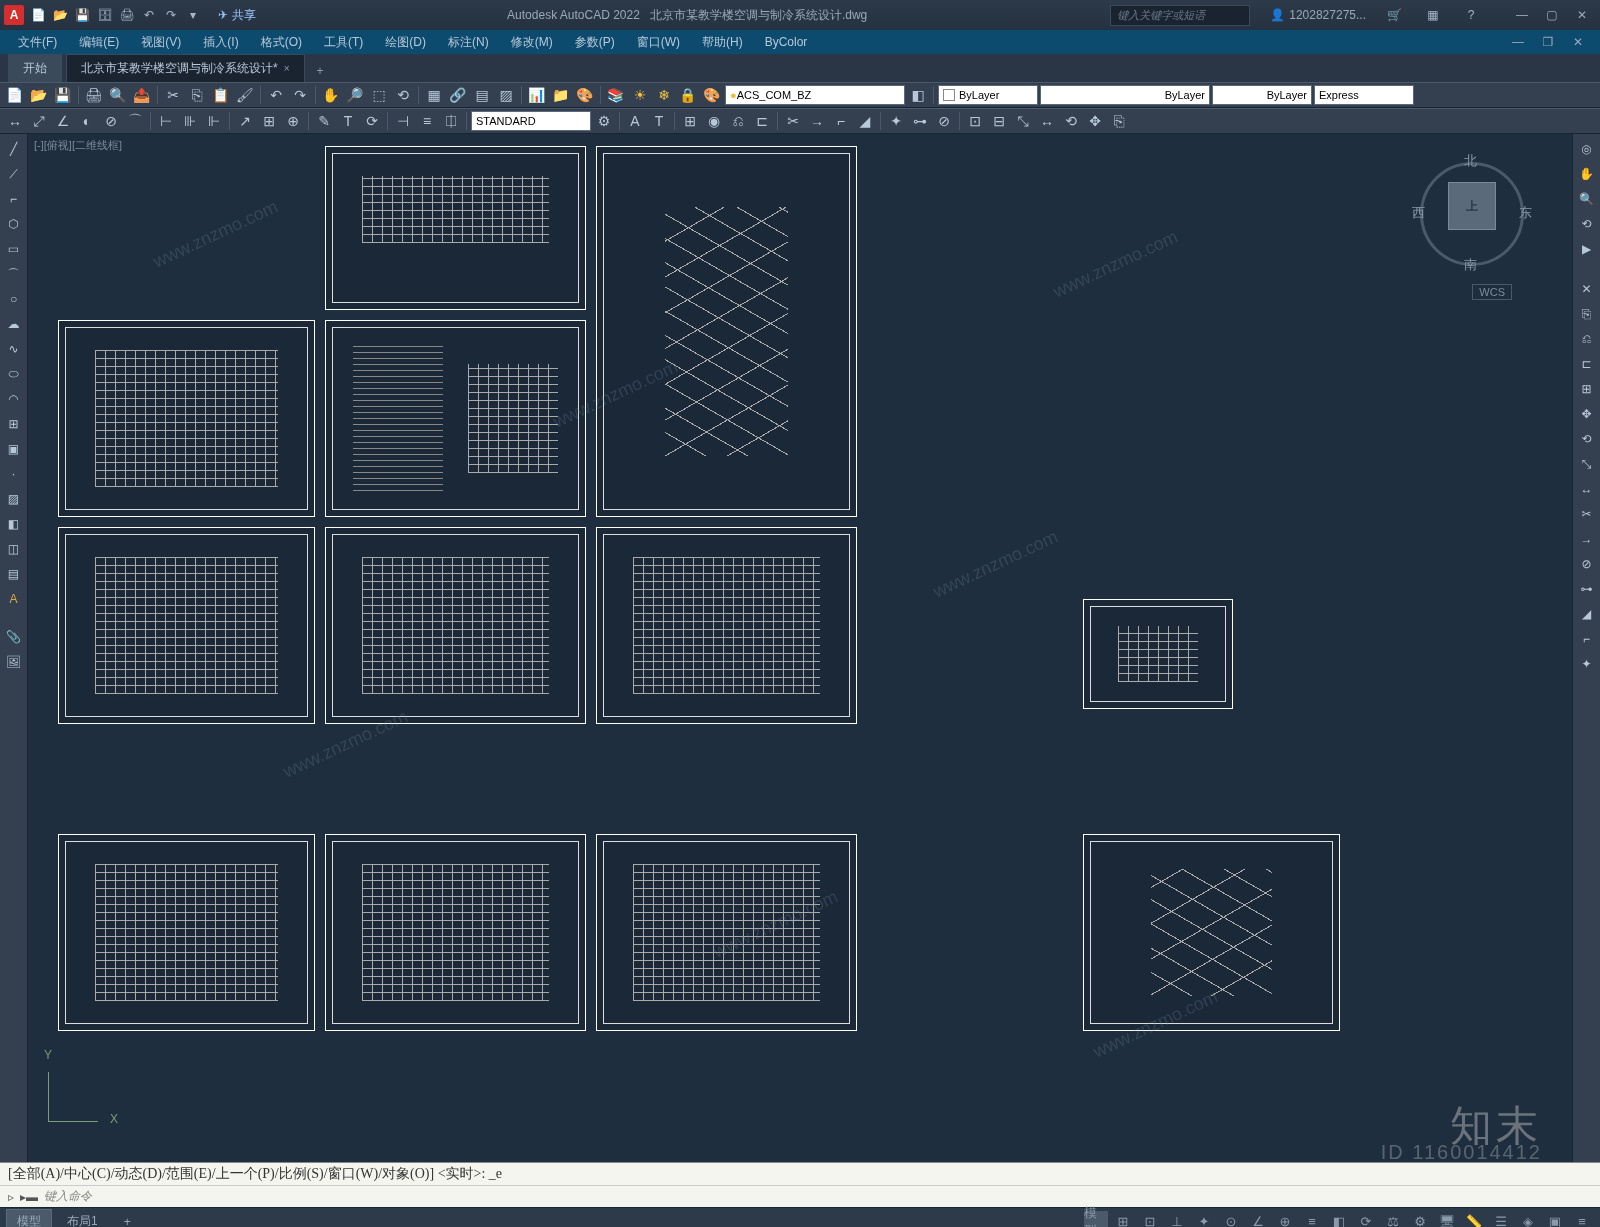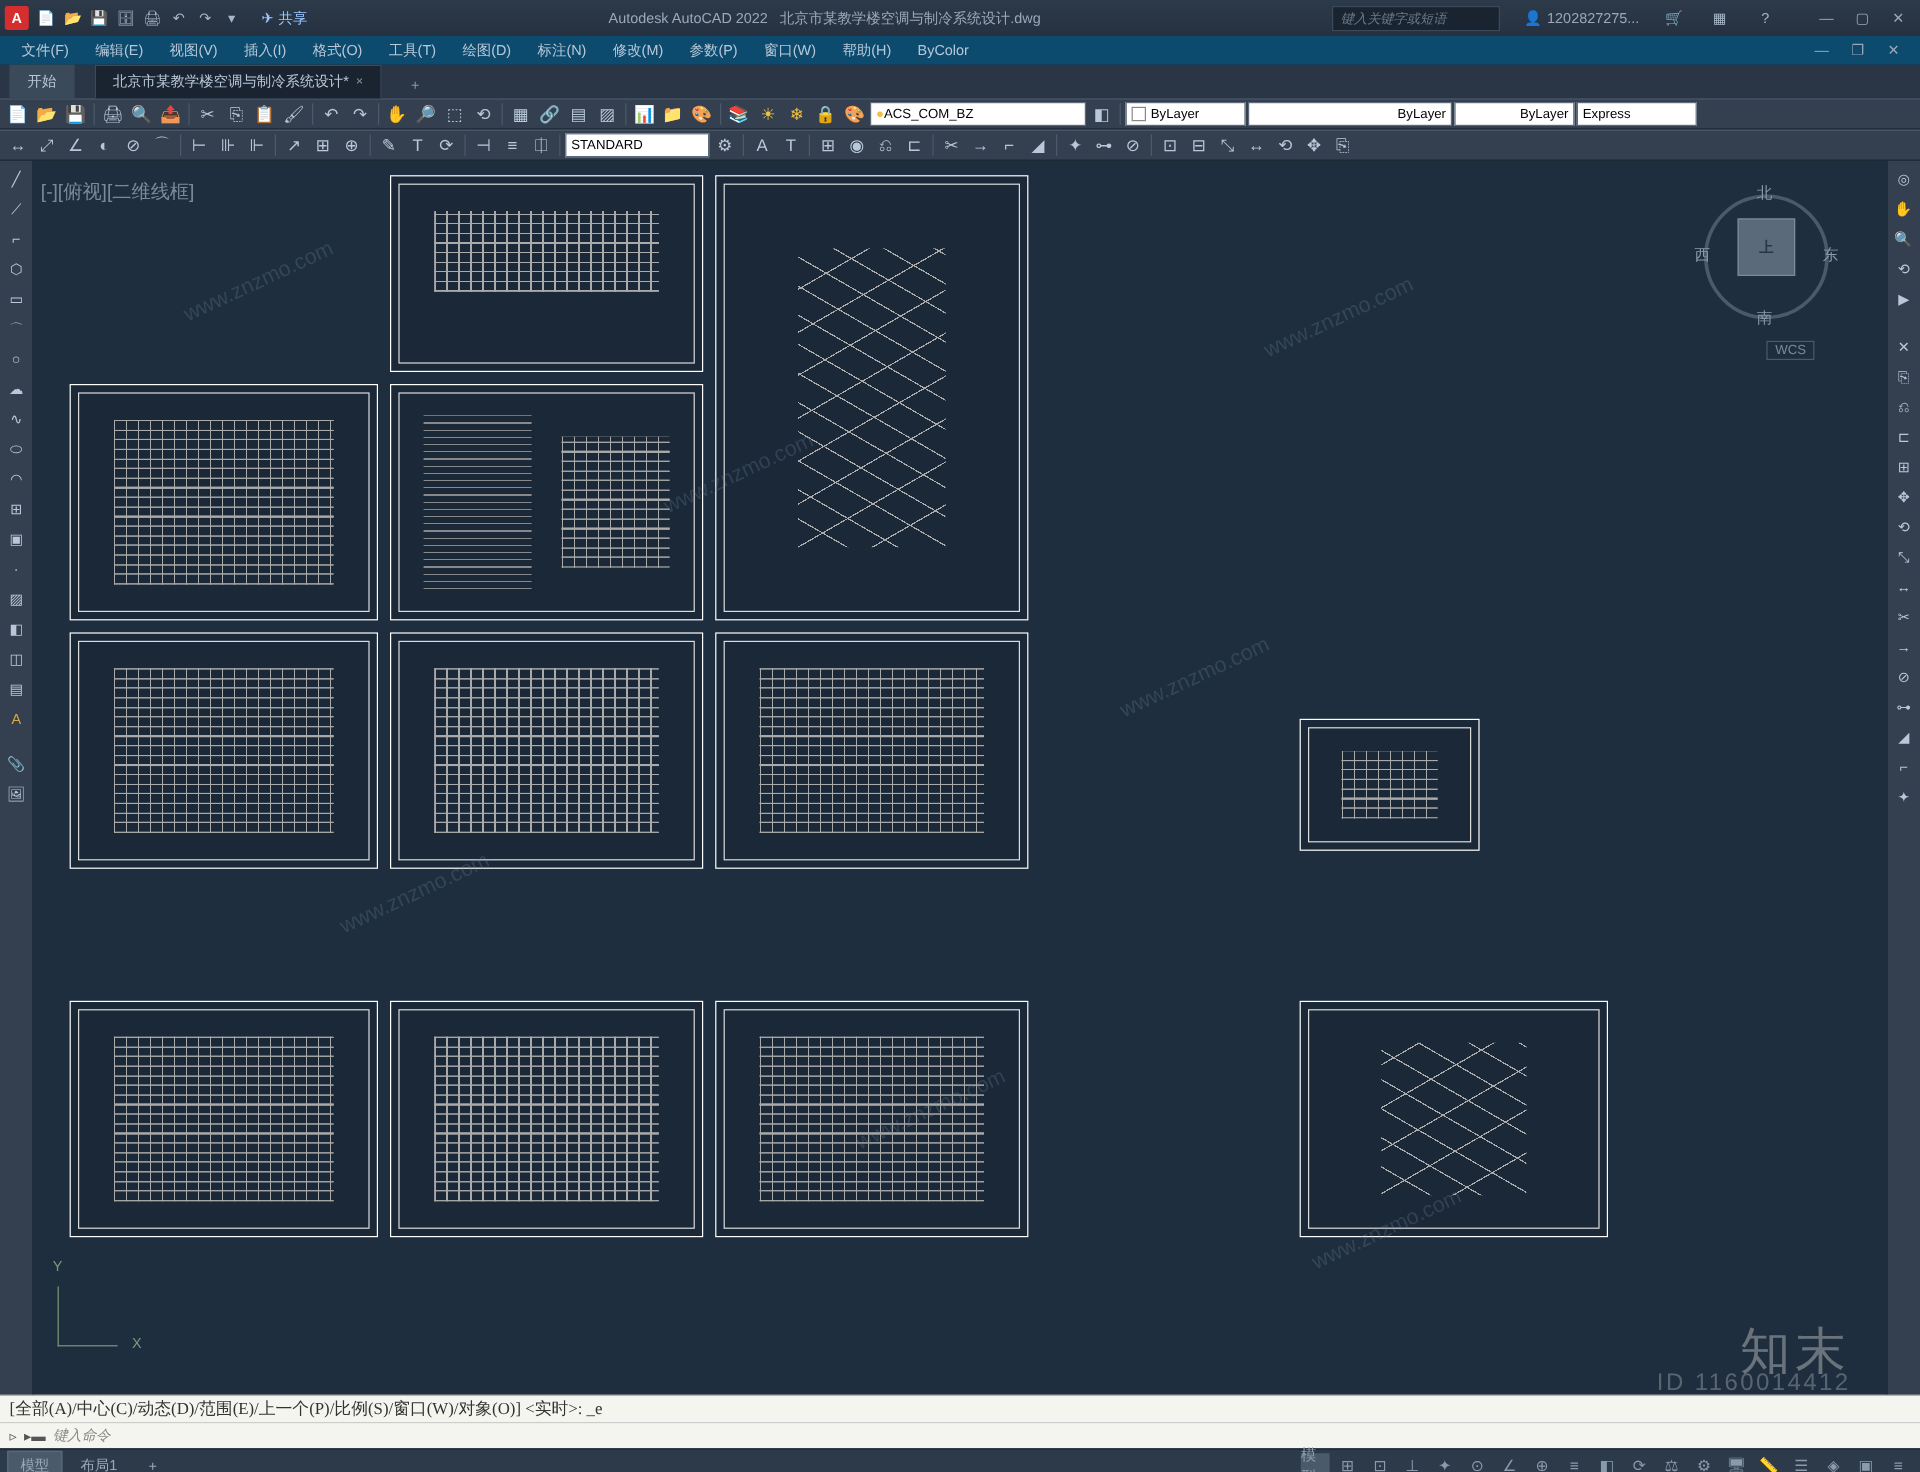--- a/index.html
+++ b/index.html
@@ -11,33 +11,33 @@
 .share-btn{display:flex;align-items:center;gap:4px;padding:2px 8px;color:#9ac8ff;margin-left:8px}
 .title-center{flex:1;text-align:center;color:#9aa8b8;font-size:12px}
 .title-right{display:flex;align-items:center;gap:20px}
 .search-box{background:#1a2430;border:1px solid #3a4a5a;padding:2px 6px;width:140px;color:#6a7a8a;font-style:italic;font-size:11px}
 .user{display:flex;align-items:center;gap:4px;color:#9aa8b8}
 .win-controls{display:flex;gap:2px;margin-left:8px}
 .win-btn{width:28px;height:20px;display:flex;align-items:center;justify-content:center;color:#9aa8b8;cursor:pointer}
 .menubar{height:24px;background:#0c4a6e;display:flex;align-items:center;padding:0 8px;gap:2px}
 .menu-item{padding:3px 10px;color:#b8c8d8;cursor:pointer;font-size:12px}
 .tabbar{height:28px;background:#2a3646;display:flex;align-items:flex-end;padding:0 8px}
-.tab{padding:5px 14px;background:#1a2430;color:#b8c8d8;border-top:1px solid #3a4a5a;border-left:1px solid #3a4a5a;border-right:1px solid #3a4a5a;margin-right:17px;font-size:12px;display:flex;align-items:center;gap:6px}
+.tab{padding:5px 14px;background:#1a2430;color:#b8c8d8;border-top:1px solid #3a4a5a;border-left:1px solid #3a4a5a;border-right:1px solid #3a4a5a;margin-right:4px;font-size:12px;display:flex;align-items:center;gap:6px}
 .tab.start{background:#3a4a5a}
 .tab-close{color:#8a9aaa;font-size:10px}
 .tab-add{padding:4px 8px;color:#8a9aaa}
 .toolbar{height:26px;background:#34404f;border-top:1px solid #4a5a6a;border-bottom:1px solid #1a2430;display:flex;align-items:center;padding:0 4px;gap:2px}
 .tb-btn{width:22px;height:22px;display:flex;align-items:center;justify-content:center;cursor:pointer;color:#b8c8d8;font-size:14px}
 .tb-sep{width:1px;height:18px;background:#4a5a6a;margin:0 2px}
 .tb-dropdown{background:#fff;color:#000;padding:2px 4px;font-size:11px;border:1px solid #5a6a7a;height:20px;display:flex;align-items:center}
 .main-layout{display:flex;height:1028px}
 .left-tools{width:28px;background:#34404f;border-right:1px solid #1a2430;display:flex;flex-direction:column;align-items:center;padding:4px 0;gap:3px}
 .lt-btn{width:22px;height:22px;display:flex;align-items:center;justify-content:center;cursor:pointer;color:#b8c8d8}
 .canvas-area{flex:1;background:#1e2e3e;position:relative;overflow:hidden}
-.viewport-label{position:absolute;top:16px;left:6px;color:#7a8a9a;font-size:16px}
+.viewport-label{position:absolute;top:4px;left:6px;color:#7a8a9a;font-size:11px}
 .viewcube{position:absolute;top:20px;right:40px;width:120px;height:120px}
 .vc-ring{position:absolute;top:8px;left:8px;width:104px;height:104px;border:3px solid #4a5a6a;border-radius:50%}
 .vc-cube{position:absolute;top:28px;left:36px;width:48px;height:48px;background:#5a6a7a;border:1px solid #7a8a9a;display:flex;align-items:center;justify-content:center;color:#2a3646;font-weight:bold}
 .vc-dir{position:absolute;color:#8a9aaa;font-size:13px}
 .wcs-label{position:absolute;top:150px;right:60px;color:#7a8a9a;font-size:11px;border:1px solid #4a5a6a;padding:1px 6px}
 .drawing-sheet{position:absolute;background:#1a2838;border:1px solid #fff}
 .sheet-content{position:absolute;inset:6px;border:1px solid #ddd}
 .plan-lines{position:absolute;inset:12%;}
 .plan-lines::before,.plan-lines::after{content:"";position:absolute;background-image:repeating-linear-gradient(0deg,#aaa 0,#aaa 1px,transparent 1px,transparent 8px),repeating-linear-gradient(90deg,#aaa 0,#aaa 1px,transparent 1px,transparent 10px);inset:0}
 .schem-lines{position:absolute;inset:15% 25%;background-image:repeating-linear-gradient(30deg,transparent 0,transparent 20px,#aaa 20px,#aaa 21px),repeating-linear-gradient(-30deg,transparent 0,transparent 30px,#aaa 30px,#aaa 31px)}

